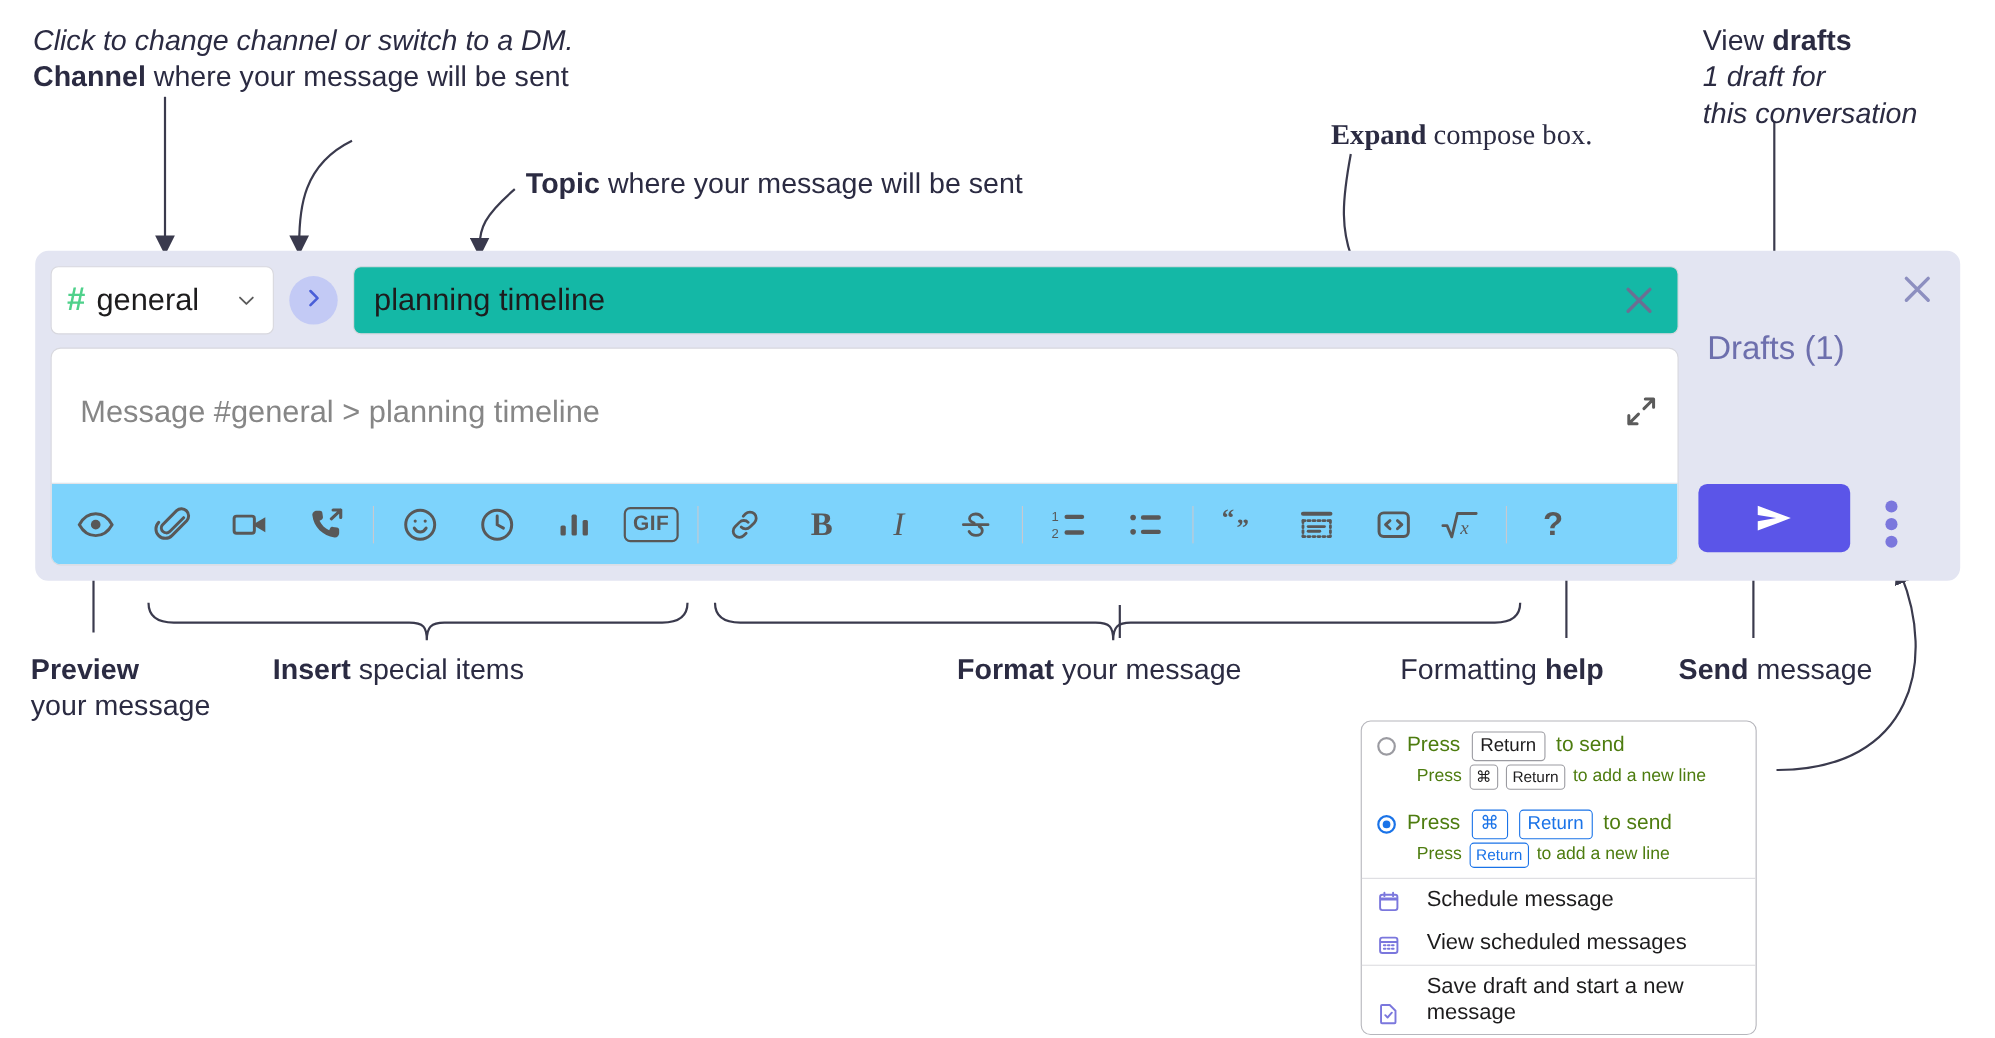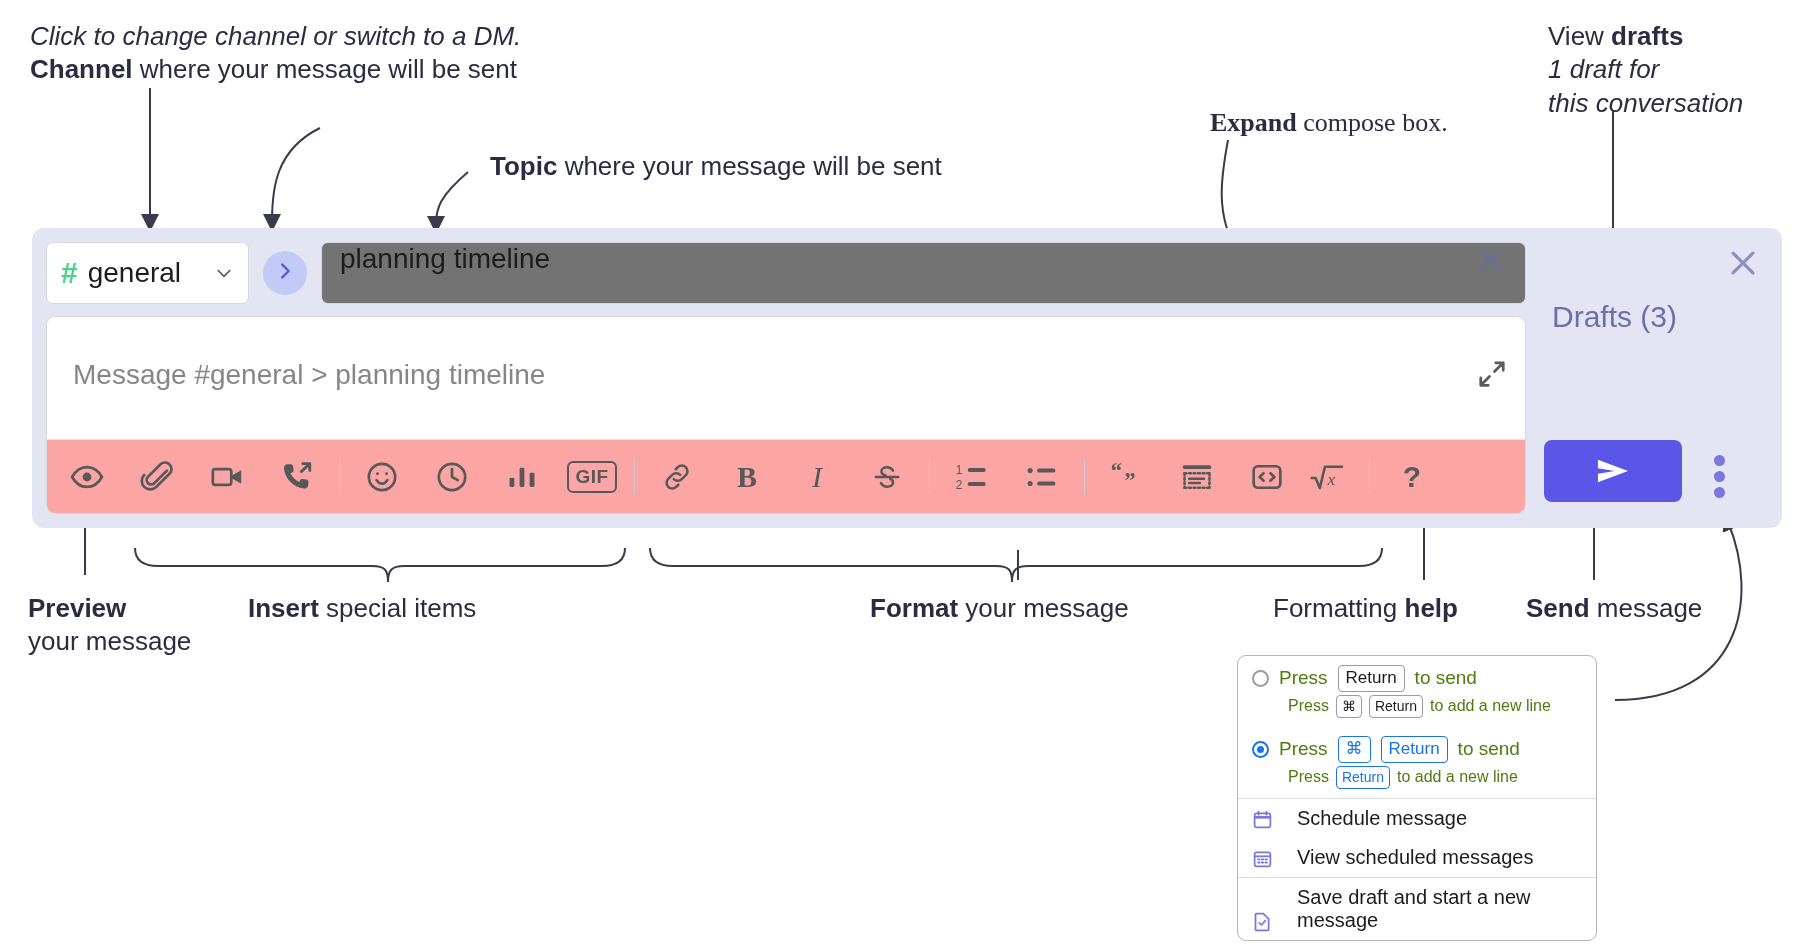--- a/index.html
+++ b/index.html
@@ -17,21 +17,21 @@
     color: #2b2b42;
     font-size: 26px;
     line-height: 1.28;
     white-space: nowrap;
   }
   .anno b { font-weight: 700; }
   .anno i { font-style: italic; }
 
   .anno-channel   { left: 30px;   top: 20px; }
   .anno-goto      { left: 330px;  top: 106px; }
-  .anno-topic     { left: 478px;  top: 150px; margin-left: 12px; }
+  .anno-topic     { left: 478px;  top: 150px; }
   .anno-expand    { left: 1210px; top: 106px; font-family: Liberation Serif, serif; }
   .anno-drafts    { left: 1548px; top: 20px; }
   .anno-preview   { left: 28px;   top: 592px; }
   .anno-insert    { left: 248px;  top: 592px; }
   .anno-format    { left: 870px;  top: 592px; }
   .anno-help      { left: 1273px; top: 592px; }
   .anno-send      { left: 1526px; top: 592px; }
   .anno-compose   { left: 1621px; top: 672px; line-height: 1.3; }
 
   
@@ -69,24 +69,24 @@
   .goto-btn {
     width: 44px; height: 44px; margin: 0 14px;
     border-radius: 50%;
     background: #c3caf5;
     display: flex; align-items: center; justify-content: center;
     cursor: pointer;
   }
 
   .topic-field {
     flex: 1; height: 62px;
-    background: #737373;
+    background: #14b8a6;
     border: 1px solid #d8d8de;
     border-radius: 7px;
-    display: flex; 
+    display: flex; align-items: center;
     padding: 0 18px;
   }
   .topic-value { flex: 1; font-size: 28px; color: #1d1c1d; }
   .topic-clear { width: 34px; height: 34px; cursor: pointer; }
 
   
   .msg-box {
     position: absolute;
     left: 0; top: 74px;
     width: 100%; height: 198px;
@@ -97,21 +97,21 @@
   }
   .msg-placeholder {
     position: absolute; left: 26px; top: 42px;
     font-size: 28px; color: #868686;
   }
   .expand-btn { position: absolute; right: 18px; top: 42px; width: 30px; height: 30px; cursor: pointer; }
 
   .toolbar {
     position: absolute; left: 0; right: 0; bottom: 0;
     height: 74px;
-    background: #fca5a5;
+    background: #7dd3fc;
     border-top: 1px solid #e4e4e8;
     display: flex; align-items: center;
     padding: 0 14px;
   }
   .tb-btn {
     width: 52px; height: 52px;
     display: flex; align-items: center; justify-content: center;
     color: #585858; cursor: pointer;
     flex: none;
   }
@@ -454,21 +454,21 @@
           </div>
           <div class="tb-sep"></div>
 
           <div class="tb-btn">
             <span class="tb-text" style="font-family:'Liberation Sans',sans-serif;font-weight:700;font-size:30px">?</span>
           </div>
         </div>
       </div>
     </div>
 
-    <div class="drafts-link" style="position:absolute;left:1520px;top:72px;">Drafts (3)</div>
+    <div class="drafts-link" style="position:absolute;left:1520px;top:72px;">Drafts (1)</div>
 
     <div class="send-btn" style="position:absolute;left:1512px;top:212px;">
       <svg viewBox="0 0 24 24" width="42" height="42" fill="#ffffff" stroke="none">
         <path d="M3.4 5.6 L20.6 12 L3.4 18.4 L3.4 13.6 L13 12 L3.4 10.4 Z"></path>
       </svg>
     </div>
 
     <div class="kebab" style="position:absolute;left:1682px;top:222px;">
       <span></span>
       <span></span>

